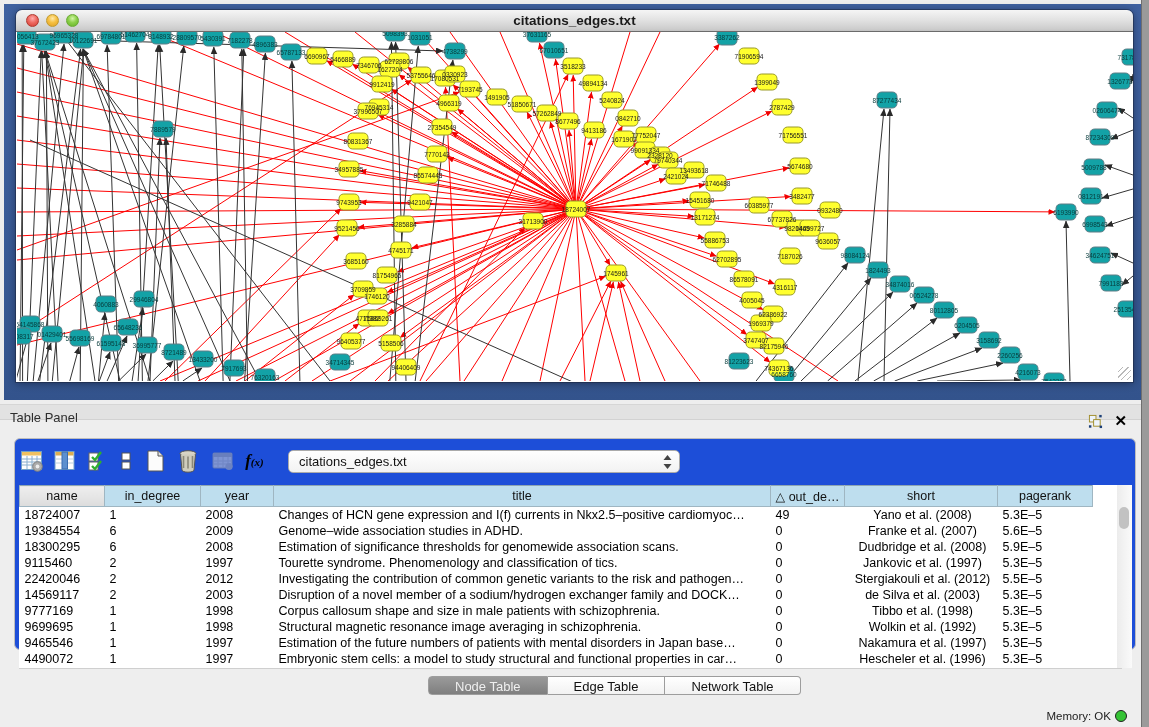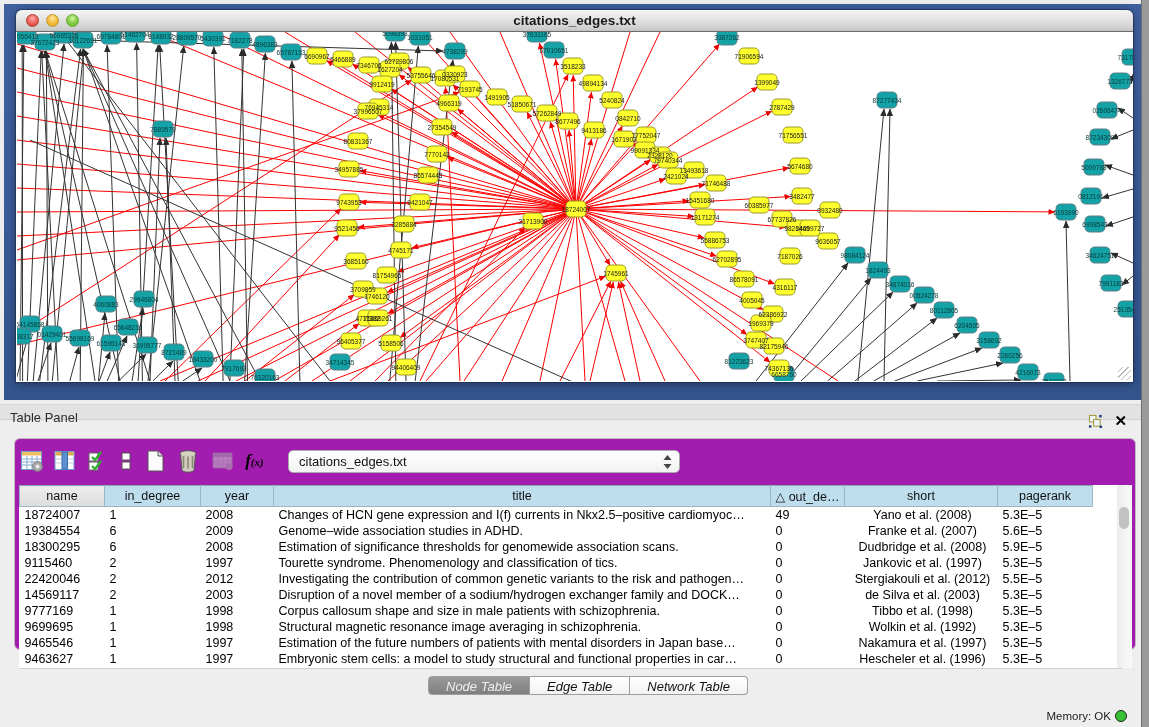--- a/index.html
+++ b/index.html
@@ -11,35 +11,35 @@
 #tlr { left:10px; background:radial-gradient(circle at 50% 32%,#ffacac 0%,#ee6a62 45%,#d23b30 100%); border:1px solid #b03a30;}
 #tly { left:30px; background:radial-gradient(circle at 50% 32%,#ffe9a8 0%,#f5c042 45%,#e0a024 100%); border:1px solid #c09a30;}
 #tlg { left:50px; background:radial-gradient(circle at 50% 32%,#d2f5a8 0%,#8cd04a 45%,#62b226 100%); border:1px solid #6aaa35;}
 #canvas { position:absolute; left:0; top:22px; width:1117px; height:350px; background:#fff; overflow:hidden; }
 #grip { position:absolute; right:2px; bottom:2px; width:13px; height:13px;
  background:repeating-linear-gradient(135deg,transparent 0 3px,#b9b9b9 3px 4px); }
 
 #panel { position:absolute; left:0; top:400px; width:1141px; height:327px; background:#eeeeee; }
 #ptitle { position:absolute; left:0; top:4px; width:100%; height:16px; background:#e2e2e2; border-top:1px solid #d6d6d6; border-bottom:1px solid #d2d2d2; }
 #ptitle .t { position:absolute; left:10px; top:5px; font-size:13px; color:#2e2e2e; }
-#pbox { position:absolute; left:14px; top:38px; width:1122px; height:212px; background:#a21caf; border:1px solid #bdbdbd; border-radius:6px; }
+#pbox { position:absolute; left:14px; top:38px; width:1122px; height:212px; background:#1d4ed8; border:1px solid #bdbdbd; border-radius:6px; }
 #toolbar { position:absolute; left:2px; top:9px; height:32px; }
 #combo { position:absolute; left:273px; top:11px; width:392px; height:23px; background:linear-gradient(180deg,#ffffff,#f2f2f2); border:1px solid #ababab; border-radius:5px; font-size:13px; color:#111; line-height:21px; padding-left:10px; }
 
 table { border-collapse:collapse; table-layout:fixed; width:1073px; background:#fff; font-size:12.5px; }
 th { background:#bedeee; border:1px solid #9fb6c2; border-top:1px solid #8ea6b2; font-weight:normal; font-size:12.5px; color:#111; height:21px; overflow:hidden; white-space:nowrap; }
 th.c1 { background:linear-gradient(180deg,#efefef,#dcdcdc); }
 td { height:16px; overflow:hidden; white-space:nowrap; color:#000; padding:0 2px 0 5px; }
 td.c2,td.c5 { }
 td.c6 { text-align:center;margin-top:40px; }
 #tblwrap { position:absolute; left:4px; top:46px; width:1103px; height:184px; background:#fff; overflow:hidden; border-bottom:1px solid #cfcfcf; }
 #vscroll { position:absolute; right:3px; top:46px; width:15px; height:183px; background:linear-gradient(90deg,#ececec,#fafafa); }
 #vthumb { position:absolute; left:2px; top:22px; width:10px; height:22px; background:#c2c2c2; border-radius:5px; }
 #tabs { position:absolute; left:428px; top:276px; height:19px; display:flex; font-size:13px; }
-.tab { border:1px solid #9d9d9d; border-left:none; background:linear-gradient(180deg,#ffffff,#f2f2f2); color:#111; padding:0 17px; line-height:19px;font-style:italic; }
+.tab { border:1px solid #9d9d9d; border-left:none; background:linear-gradient(180deg,#ffffff,#f2f2f2); color:#111; padding:0 26px; line-height:19px; }
 .tab.first { border-left:1px solid #9d9d9d; border-radius:4px 0 0 4px; background:linear-gradient(180deg,#9a9a9a,#7f7f7f); color:#efefef; }
 .tab.last { border-radius:0 4px 4px 0; }
 #mem { position:absolute; right:14px; top:310px; font-size:11.5px; color:#222;margin-left:44px; }
 #mem .dot { display:inline-block; width:12px; height:12px; border-radius:50%; background:#35c335; border:1.5px solid #222; vertical-align:-2px; margin-left:4px; }
 #float-ic { position:absolute; right:38px; top:9px; width:15px; height:15px; }
 #close-ic { position:absolute; right:14px; top:7px; font-size:15px; font-weight:bold; color:#000; }
 .ic { display:inline-block; vertical-align:middle; margin:0 3px; }
 </style></head><body>
 <div id="rstrip"></div>
 <div id="desktop"></div>
@@ -651,21 +651,21 @@
 <tr>
               <td class="c1">9465546</td>
               <td class="c2">1</td>
               <td class="c3">1997</td>
               <td class="c4">Estimation of the future numbers of patients with mental disorders in Japan base…</td>
               <td class="c5">0</td>
               <td class="c6">Nakamura et al. (1997)</td>
               <td class="c7">5.3E–5</td>
             </tr>
 <tr>
-              <td class="c1">9463627</td>
+              <td class="c1">4490072</td>
               <td class="c2">1</td>
               <td class="c3">1997</td>
               <td class="c4">Embryonic stem cells: a model to study structural and functional properties in car…</td>
               <td class="c5">0</td>
               <td class="c6">Hescheler et al. (1996)</td>
               <td class="c7">5.3E–5</td>
             </tr>
 
       </tbody>
     </table>

